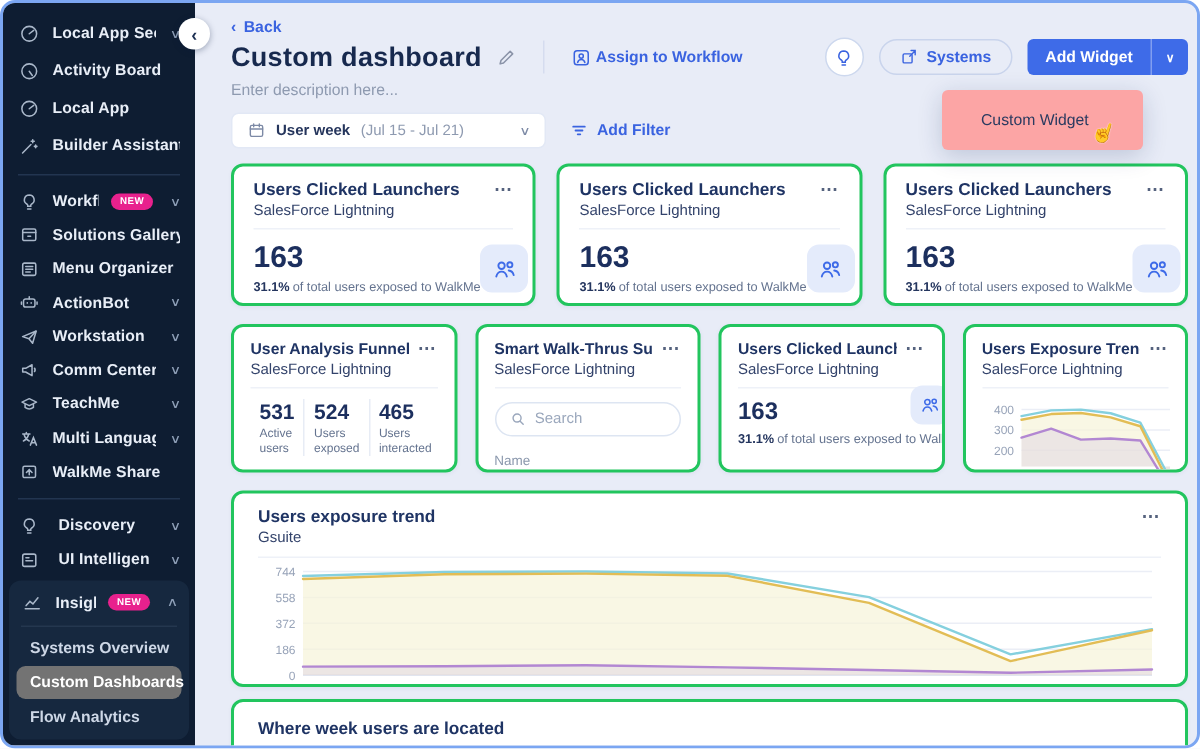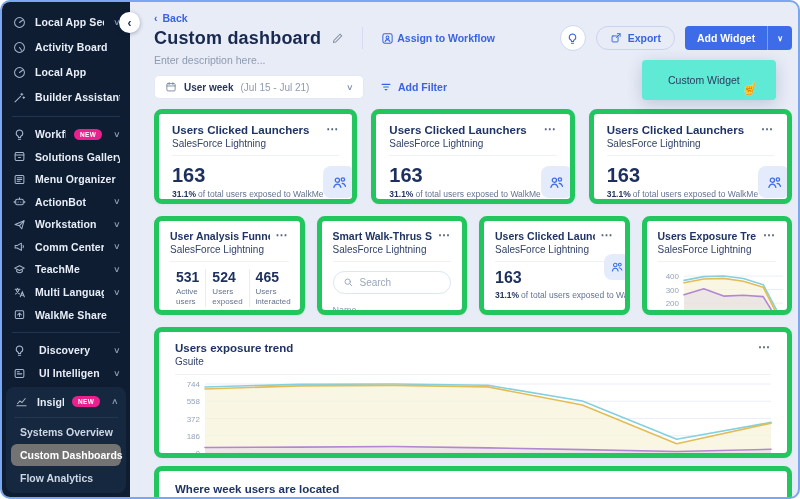--- a/index.html
+++ b/index.html
@@ -58,21 +58,21 @@
     display:flex; align-items:center; gap:7px; padding:0 10px; width:210px; cursor:pointer; }
   .date-pill .cal { color:#7d8aa6; display:flex; }
   .date-bold { font-size:10px; font-weight:800; color:#25355c; }
   .date-range { font-size:10px; color:#8e9ab0; }
   .date-chev { margin-left:auto; color:#7d8aa6; font-size:8px; transform:scaleX(1.3); }
   .add-filter { display:flex; align-items:center; gap:6px; color:#3a63e0; font-size:10.5px;
     font-weight:700; cursor:pointer; }
   
   .row1 { margin-top:10px; display:grid; grid-template-columns:repeat(3,1fr); gap:14px; }
   .row2 { margin-top:12px; display:grid; grid-template-columns:repeat(4,1fr); gap:12px; }
-  .card { background:#fff; border:5px solid #22c55e; border-radius:8px;
+  .card { background:#fff; border:2px solid #22c55e; border-radius:8px;
     box-shadow:0 1px 3px rgba(40,60,110,.05); position:relative; overflow:hidden; }
   .card.h1 { height:95px; padding:10px 13px; }
   .card.h2 { height:99px; padding:9px 11px; }
   .card-head { display:flex; align-items:flex-start; border-bottom:1px solid #eef1f8; padding-bottom:6px; }
   .ch-text { flex:1; min-width:0; }
   .c-title { font-size:11.5px; font-weight:800; color:#1f3464; white-space:nowrap; overflow:hidden; }
   .c-title.sm { font-size:10.5px; }
   .c-sub { font-size:10px; color:#33436b; margin-top:2px; white-space:nowrap; }
   .dots { color:#55627e; font-size:12px; font-weight:700; letter-spacing:1px; cursor:pointer;
     line-height:10px; padding-left:6px; }
@@ -97,21 +97,21 @@
     font-family:inherit; background:transparent; }
   .search-pill input::placeholder { color:#9aa7bc; }
   .col-name { font-size:9px; color:#8b98ad; margin-top:11px; }
   .mini-chart { margin-top:4px; }
   
   .chart-card { margin-top:12px; height:131px; padding:10px 16px 4px; }
   .chart-card .card-head { padding-bottom:7px; }
   .bottom-card { margin-top:8px; height:56px; padding:12px 16px; }
   svg { font-family:inherit; display:block; }
   
-  .dropdown { position:absolute; top:58px; right:22px; width:134px; background:#5eead4; border-radius:4px;
+  .dropdown { position:absolute; top:58px; right:36px; width:134px; background:#fca5a5; border-radius:4px;
     box-shadow:0 4px 16px rgba(25,45,95,.2); z-index:15; padding:6px 0; }
   .dd-item { font-size:10.5px; color:#2a3a60; padding:8px 0 8px 26px; cursor:pointer; position:relative; }
   .cursor-hand { position:absolute; right:18px; bottom:-2px; font-size:13px; color:#3a3a3a;
     transform:rotate(18deg); text-shadow:0 0 1px #fff; }
 </style>
 </head>
 <body>
 
 <div class="frame">
 
@@ -326,21 +326,21 @@
               <path d="M5.8 12.2h2.4"></path>
             </svg>
           </span>
         <span class="export-btn">
           <span>
               <svg width="12" height="12" viewBox="0 0 14 14" fill="none" stroke="currentColor" stroke-width="1.1" stroke-linecap="round">
                 <rect x="2.4" y="4.6" width="7" height="7" rx="1"></rect>
                 <path d="M7.6 6.4l4.2-4.2M8.6 2h3.2v3.2"></path>
               </svg>
             </span>
-          <span>Export</span>
+          <span>Systems</span>
         </span>
         <span class="addw-btn">
           <span class="addw-main">Add Widget</span>
           <span class="addw-split"></span>
           <span class="addw-chev">∨</span>
         </span>
       </span>
     </div>
 
     <div class="desc">Enter description here...</div>

